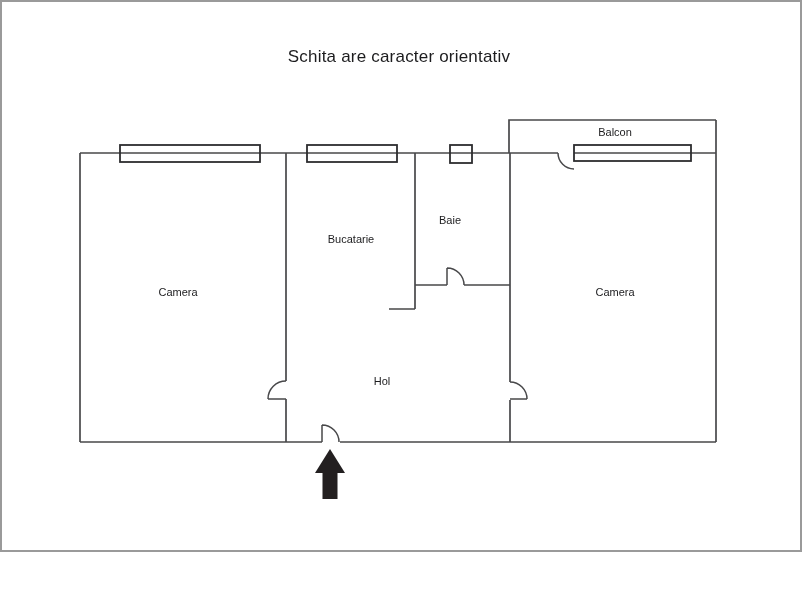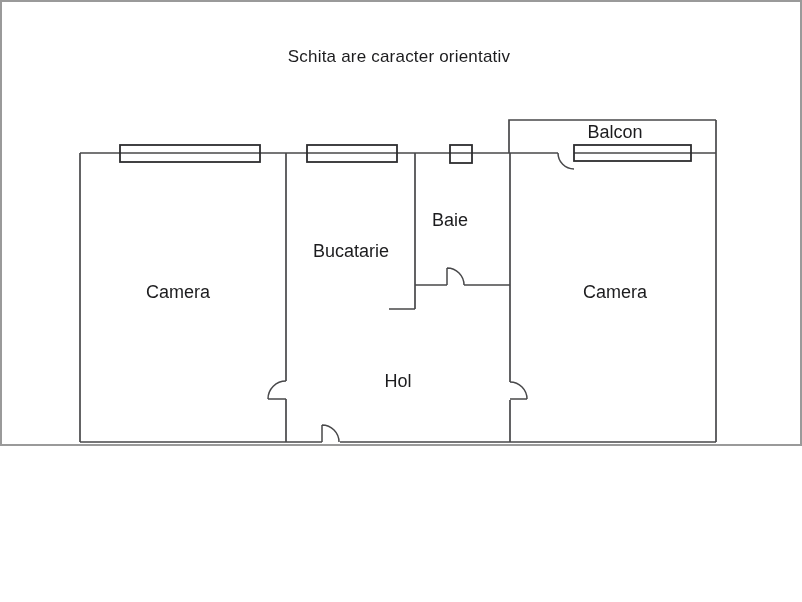--- a/index.html
+++ b/index.html
@@ -6,21 +6,21 @@
     --background:#ffffff;
     --border:#9a9a9a;
     --wall:#48484a;
     --window:#2d2d2f;
     --text:#1c1c1e;
     --arrow:#231f20;
   }
   html,body{margin:0;padding:0;background:#fff;}
   .page{
     position:relative;
-    width:802px;height:446px;
+    width:802px;height:552px;
     box-sizing:border-box;
     background:var(--background);
     border:2px solid var(--border);
     overflow:hidden;
     font-family:"Liberation Sans", sans-serif;
   }
   .plan{
     position:absolute;left:0;top:0;width:798px;height:598px;
   }
   .wall{stroke:var(--wall);stroke-width:1.7;fill:none;}
@@ -28,21 +28,21 @@
   .door{stroke:var(--wall);stroke-width:1.5;fill:none;}
   .arrow{fill:var(--arrow);stroke:none;}
   .title{
     position:absolute;left:397px;top:55px;
     transform:translate(-50%,-50%);
     font-size:17px;color:var(--text);
     white-space:nowrap;letter-spacing:.2px;
   }
   .label{
     position:absolute;transform:translate(-50%,-50%);
-    font-size:18px;color:var(--text);white-space:nowrap;
+    font-size:11px;color:var(--text);white-space:nowrap;
   }
 </style>
 </head>
 <body>
 
 <div class="page">
 
   <div class="title">Schita are caracter orientativ</div>
 
   <svg class="plan" viewBox="0 0 798 598">
@@ -66,19 +66,19 @@
 
     <rect class="window" x="118" y="143" width="140" height="17"></rect>
     <rect class="window" x="305" y="143" width="90" height="17"></rect>
     <rect class="window" x="448" y="143" width="22" height="18"></rect>
     <rect class="window" x="572" y="143" width="117" height="16"></rect>
 
     <polygon class="arrow" points="328,447 343,471 335.5,471 335.5,497 320.5,497 320.5,471 313,471"></polygon>
   </svg>
 
   <div class="label" style="left:176px;top:290px">Camera</div>
-  <div class="label" style="left:349px;top:249px">Bucatarie</div>
+  <div class="label" style="left:349px;top:237px">Bucatarie</div>
   <div class="label" style="left:448px;top:218px">Baie</div>
-  <div class="label" style="left:396px;top:379px">Hol</div>
+  <div class="label" style="left:380px;top:379px">Hol</div>
   <div class="label" style="left:613px;top:290px">Camera</div>
   <div class="label" style="left:613px;top:130px">Balcon</div>
 
 </div>
 
 </body></html>

